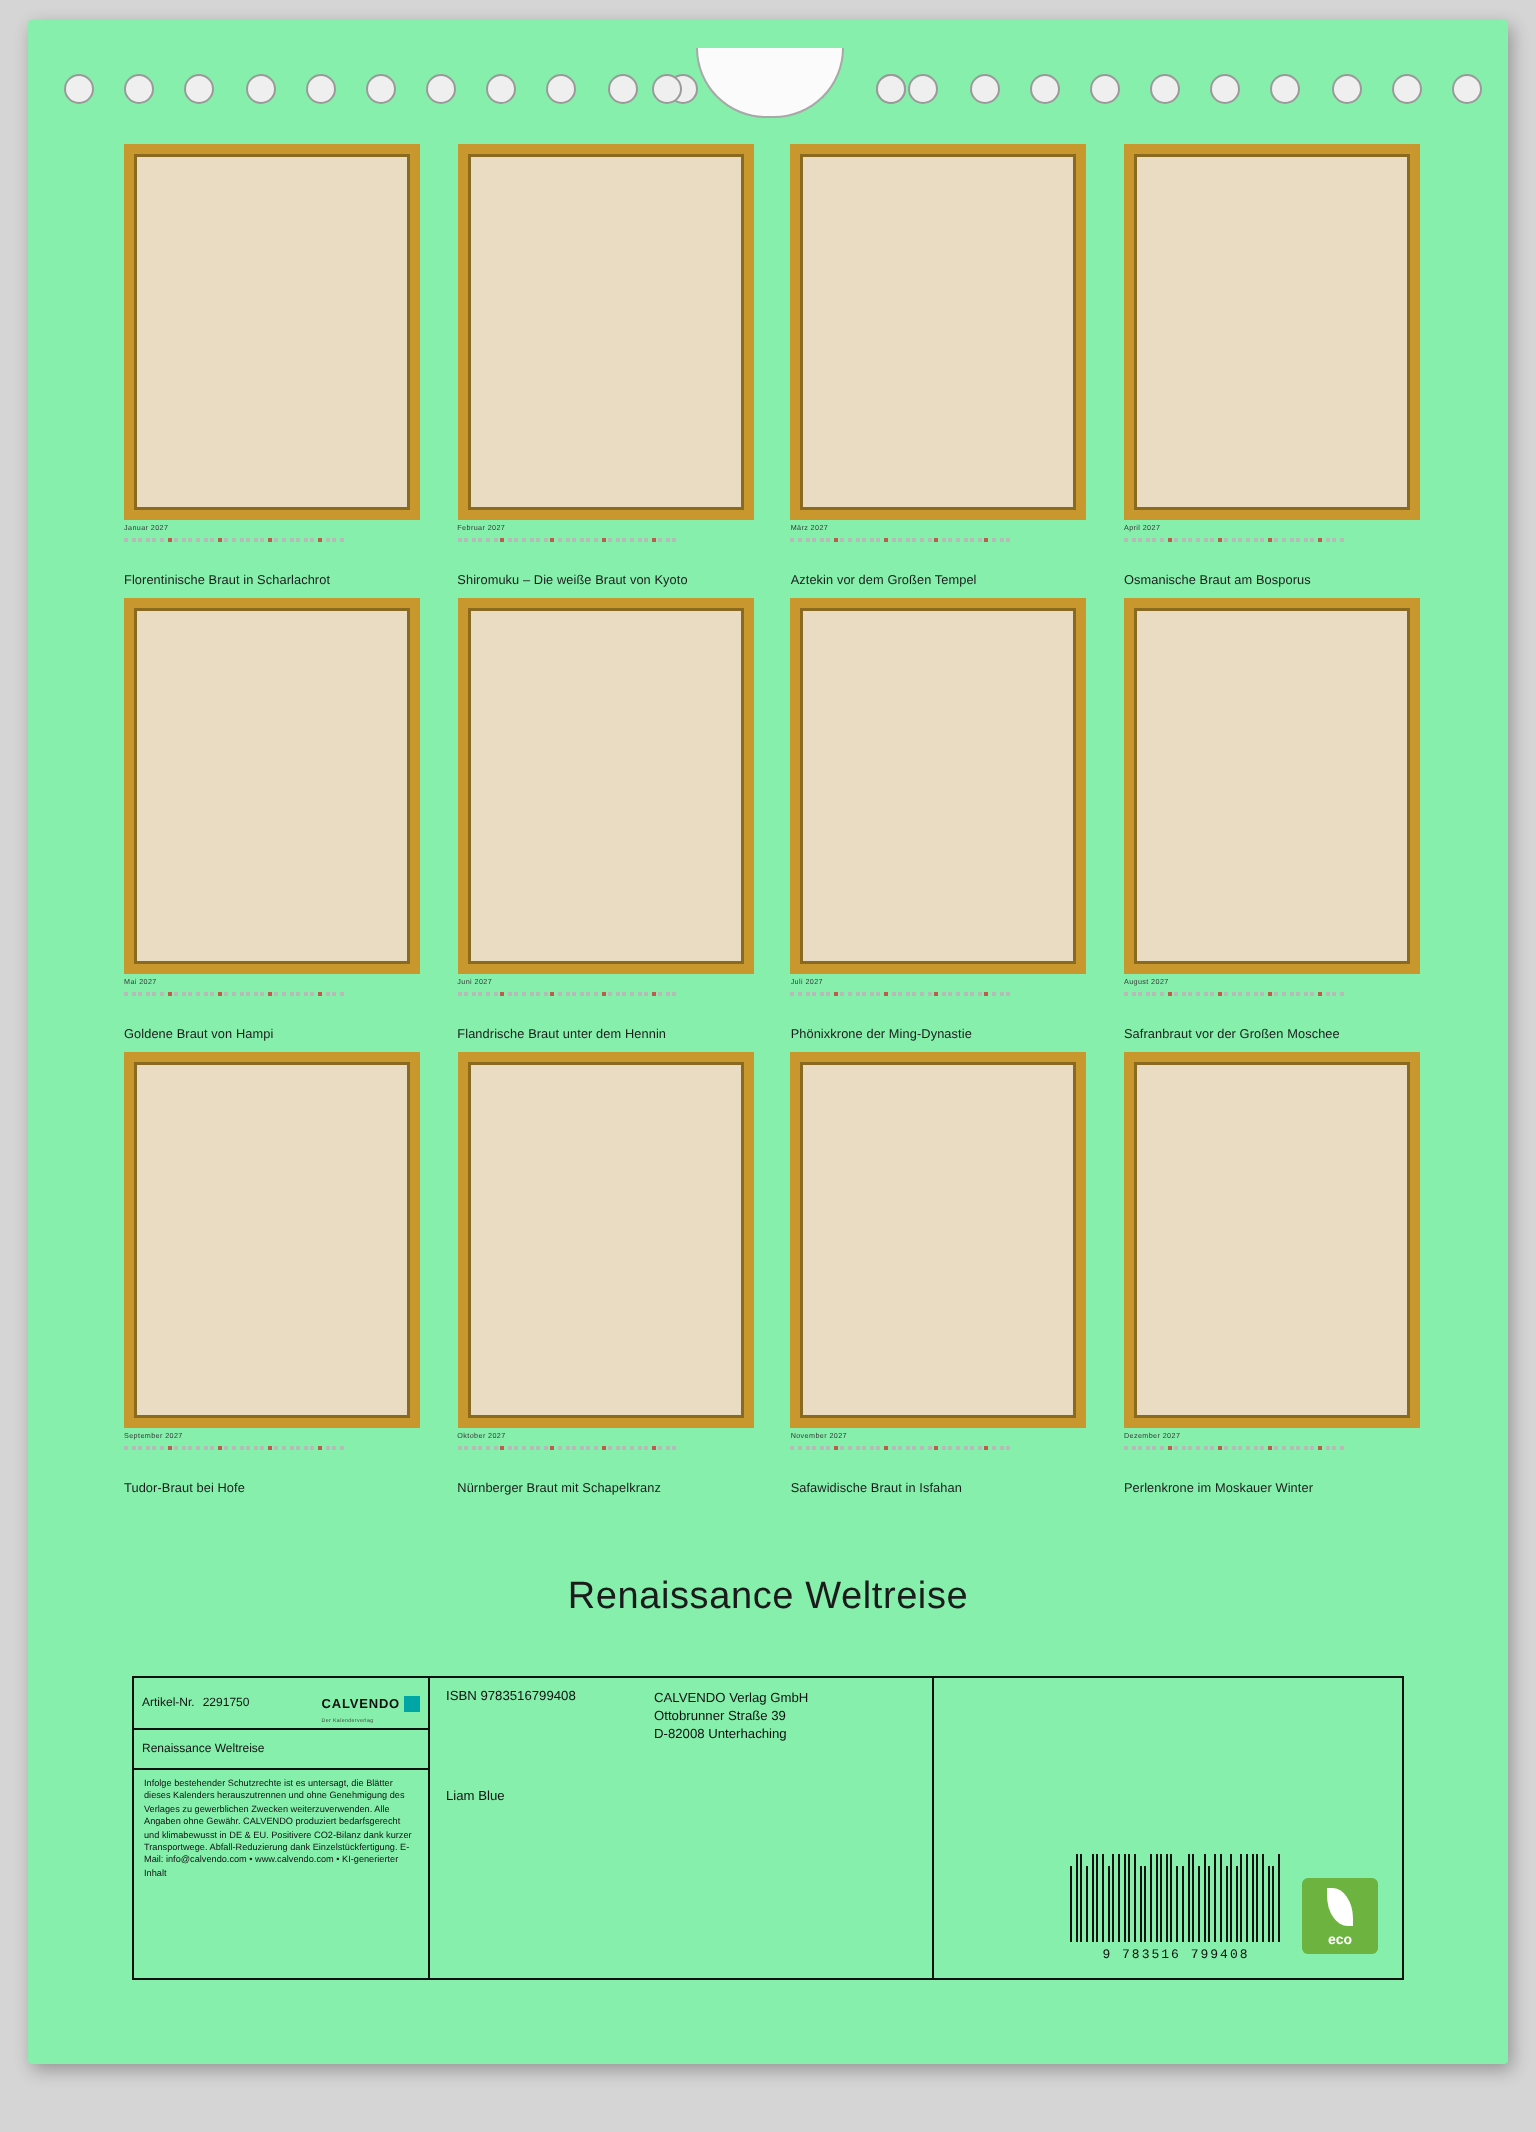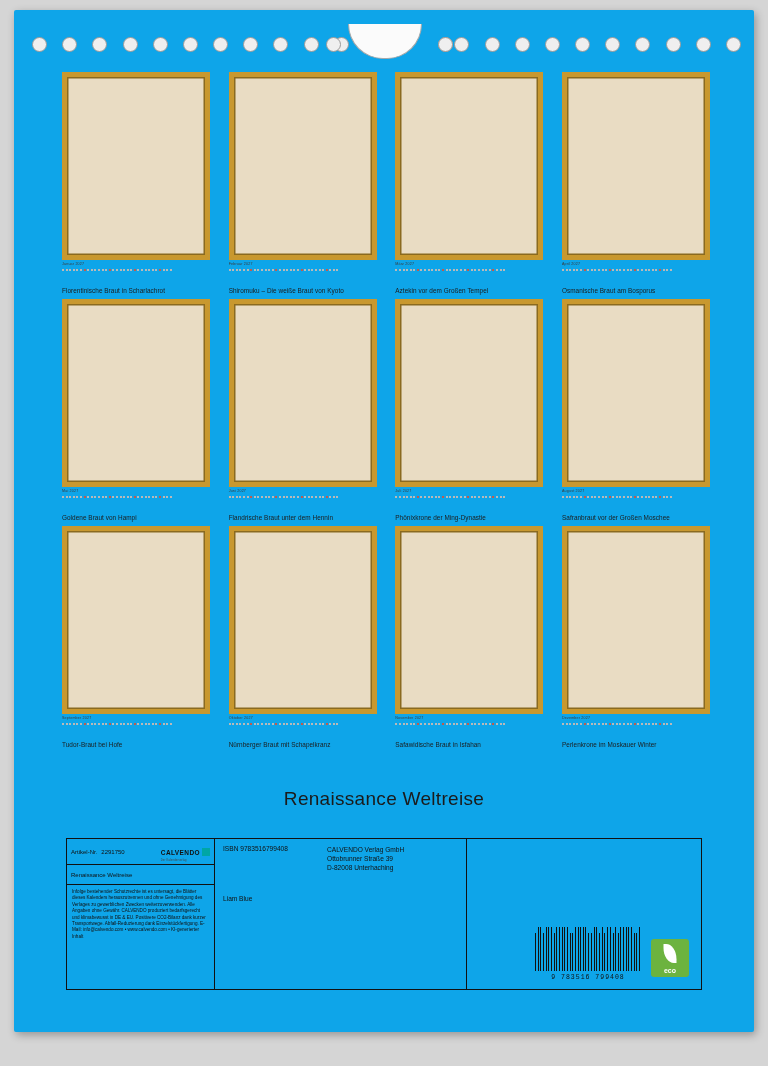--- a/index.html
+++ b/index.html
@@ -18,21 +18,21 @@
     width: 768px;
     height: 1066px;
     background: #d5d5d5;
   }
   .sheet {
     position: absolute;
     left: 14px;
     top: 10px;
     width: 740px;
     height: 1022px;
-    background: #0ea5e9;
+    background: #86efac;
     box-shadow: 2px 3px 9px rgba(0,0,0,0.30);
     border-radius: 2px;
   }
   
   .punch-strip {
     position: absolute;
     left: 0;
     top: 0;
     width: 740px;
     height: 58px;

